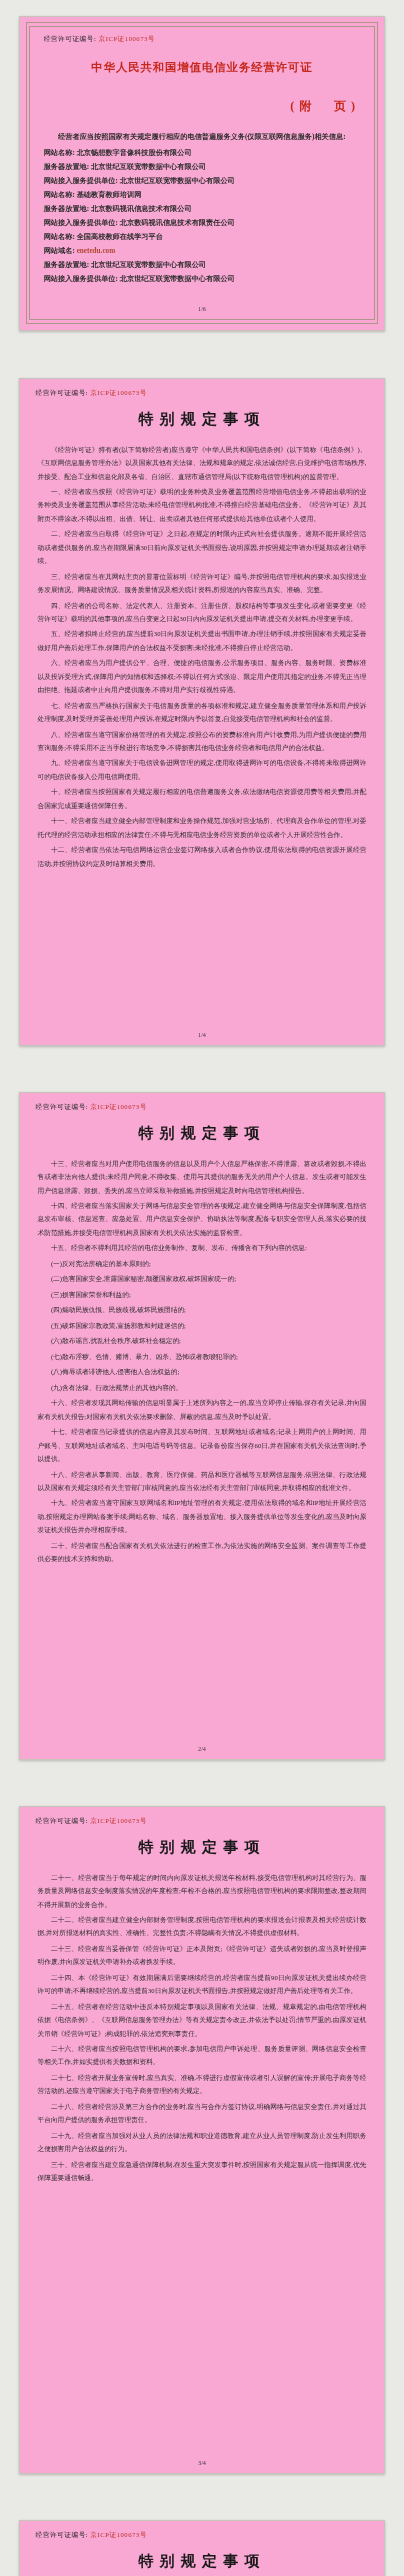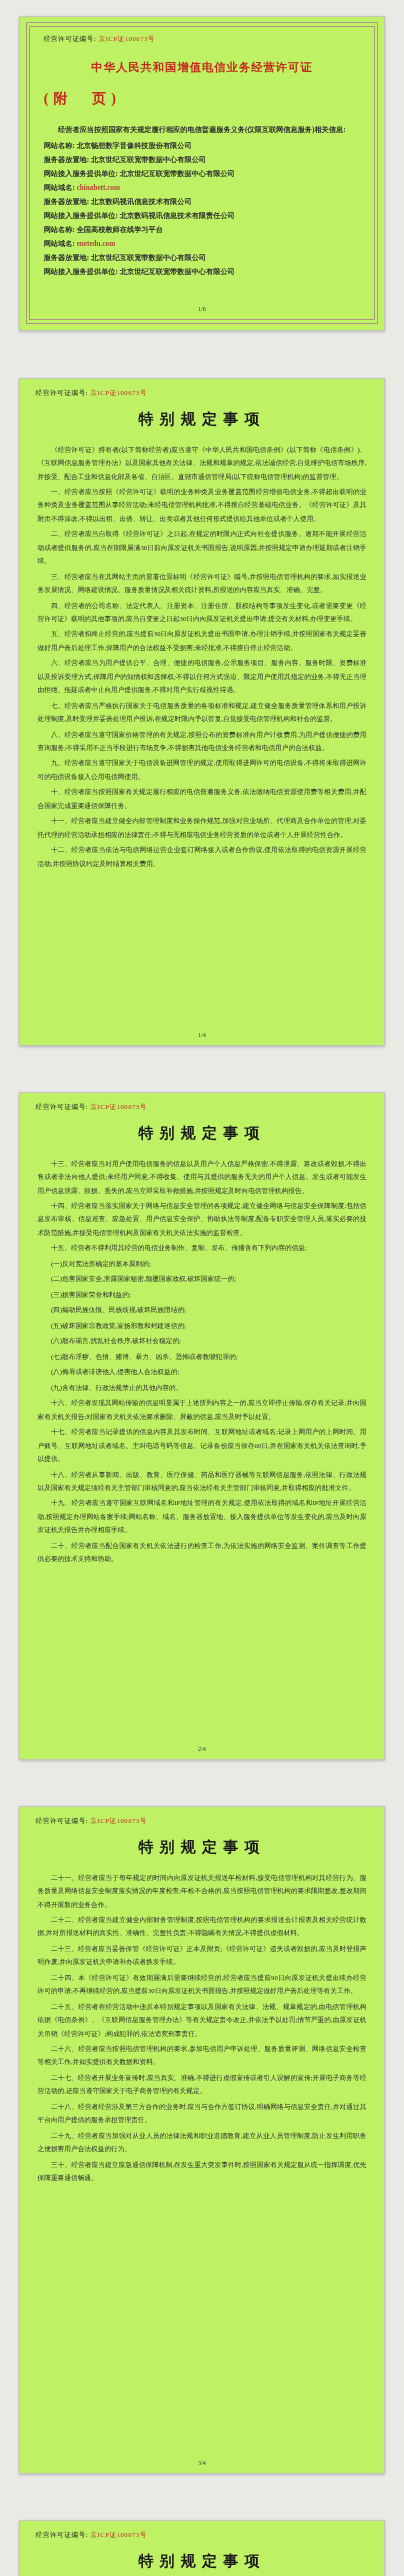--- a/index.html
+++ b/index.html
@@ -3,21 +3,21 @@
 <meta charset="utf-8">
 <style>
   * { margin: 0; padding: 0; box-sizing: border-box; }
   html, body { background: #e9e9e6; }
   body {
     width: 405px; height: 2873px; position: relative;
     font-family: "Liberation Serif", serif;
   }
   .page {
     position: absolute; left: 19px; width: 366px;
-    background: #bef264;
+    background: #f9a8d4;
     border: 0.5px solid #c6c3bb;
     box-shadow: 0 0.5px 2.6px rgba(0,0,0,0.22);
   }
   #page1 { top: 15.5px;   height: 315px;  }
   #page2 { top: 378px;  height: 668px; }
   #page3 { top: 1092px; height: 668px; }
   #page4 { top: 1806px; height: 668px; }
   #page5 { top: 2520px; height: 345px;  }
 
   
@@ -31,22 +31,22 @@
     padding: 8.2px 13.4px; position: relative;
   }
   .lic-line { font-size: 6.7px; color: #222; letter-spacing: 0.5px; }
   .lic-no { color: #c03126; }
   .cert-title {
     margin-top: 16.5px; text-align: center;
     font-size: 11.3px; font-weight: bold; letter-spacing: 1px;
     color: #c5281c;
   }
   .cert-subtitle {
-    margin-top: 15px; text-align: left;
-    font-size: 14px; font-weight: bold; letter-spacing: 5.2px;
+    margin-top: 23px; text-align: right;
+    font-size: 12px; font-weight: bold; letter-spacing: 5.2px;
     color: #c5281c;
   }
   .cert-intro {
     margin-top: 15.5px; font-size: 7.2px; font-weight: bold;
     color: #2e2e2e; line-height: 13.4px; text-indent: 2em;
     text-align: justify;
   }
   .entries { margin-top: 2.1px; }
   .entry { font-size: 7.2px; font-weight: bold; color: #2e2e2e; line-height: 14px; }
   .entry .red-value { color: #b04632; }
@@ -92,25 +92,25 @@
           <p class="entry">
             <span>服务器放置地:</span>
             <span>北京世纪互联宽带数据中心有限公司</span>
           </p>
 
           <p class="entry">
             <span>网站接入服务提供单位:</span>
             <span>北京世纪互联宽带数据中心有限公司</span>
           </p>
 
-
-          <p class="entry">
-            <span>网站域名:</span>
-            <span class="red-value">chinabett.com</span>
-          </p>
+          <p class="entry">
+            <span>网站名称:</span>
+            <span>基础教育教师培训网</span>
+          </p>
+
 
           <p class="entry">
             <span>服务器放置地:</span>
             <span>北京数码视讯信息技术有限公司</span>
           </p>
 
           <p class="entry">
             <span>网站接入服务提供单位:</span>
             <span>北京数码视讯信息技术有限责任公司</span>
           </p>

